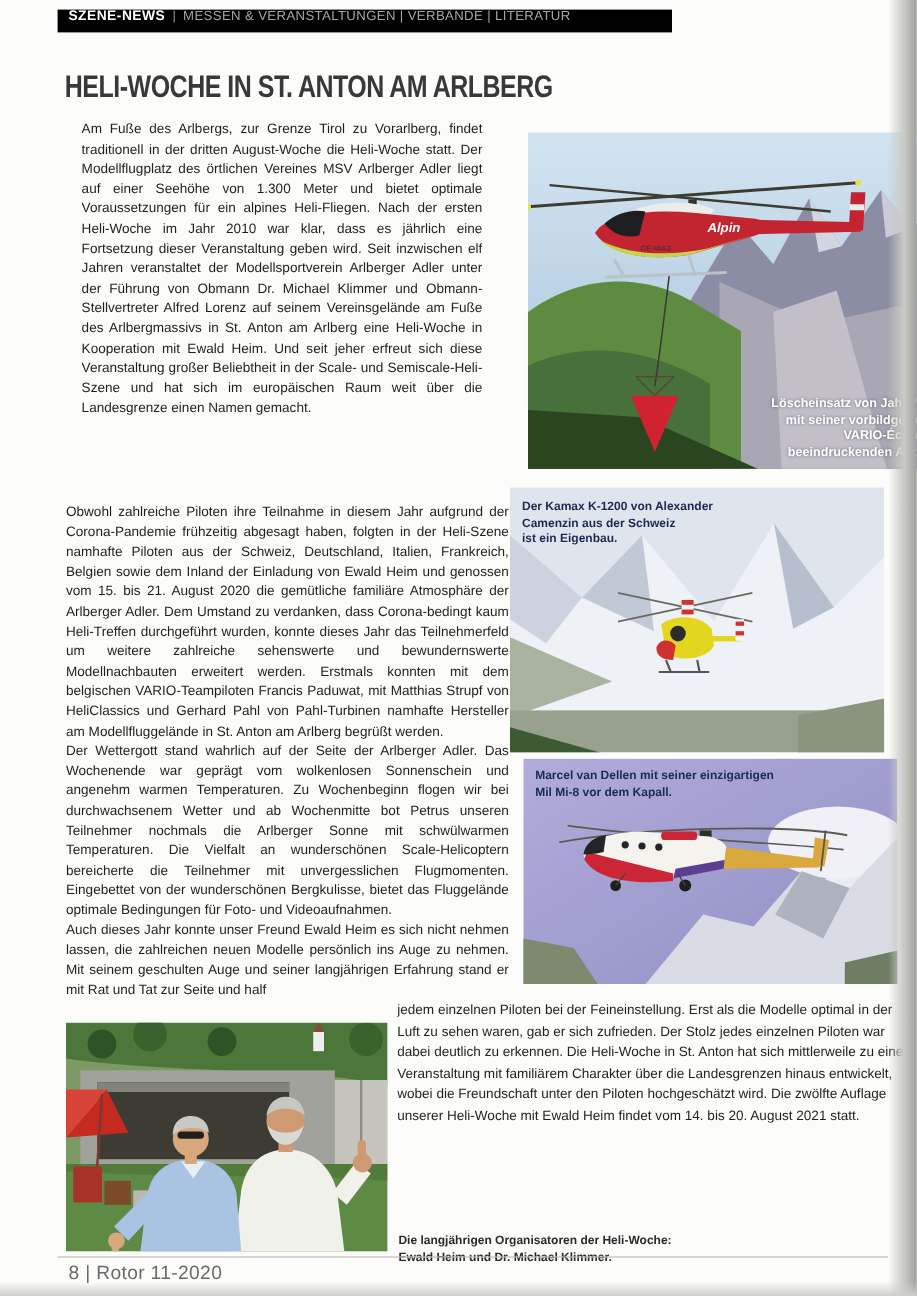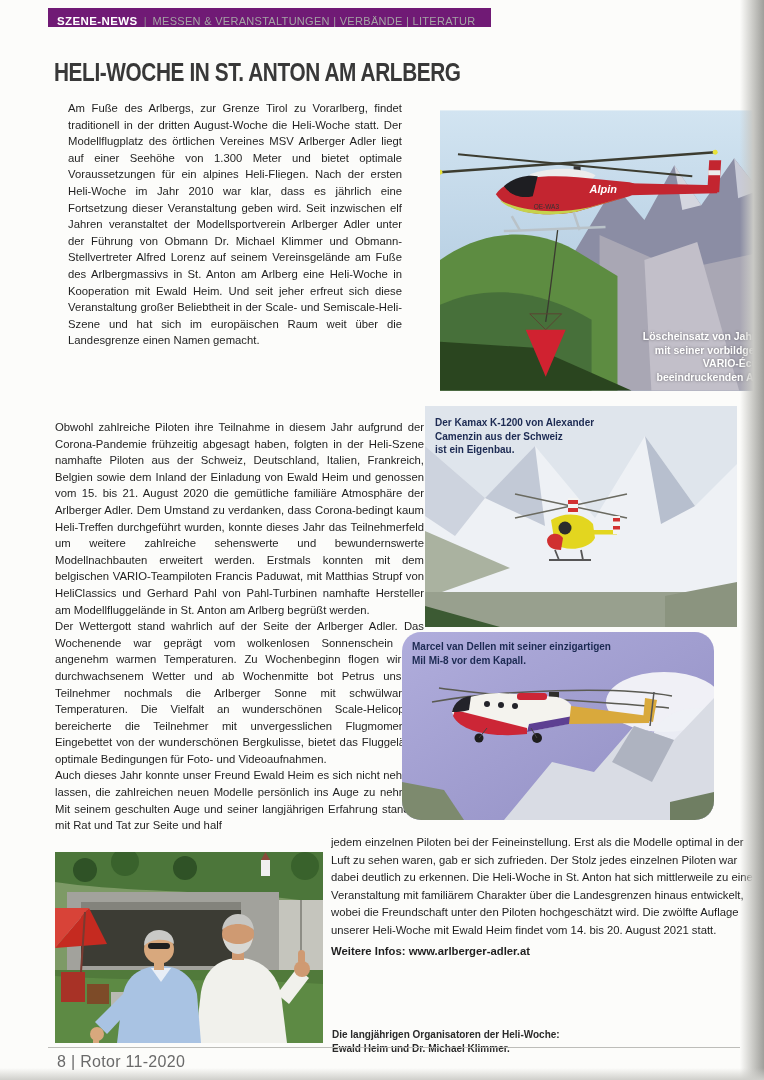--- a/index.html
+++ b/index.html
@@ -4,41 +4,41 @@
 <style>
   html,body{margin:0;padding:0;background:#8a8a8a;}
   .page{position:relative;width:764px;height:1080px;background:#fcfcfa;overflow:hidden;
         font-family:"Liberation Sans", sans-serif;color:#1f1f1f;}
   
   .edge-right{position:absolute;top:0;right:0;width:24px;height:1080px;
       background:linear-gradient(to right,rgba(180,180,178,0) 0%, #c9c9c5 55%, #9f9f9b 100%);}
   .edge-bottom{position:absolute;left:0;bottom:0;width:764px;height:12px;
       background:linear-gradient(to bottom,rgba(200,200,196,0), #cfcfcb);}
   
-  .kicker{position:absolute;left:48px;top:8px;width:443px;height:19px;background:#701a75;
-      display:flex;align-items:flex-end;padding-left:9px;box-sizing:border-box;white-space:nowrap;}
+  .kicker{position:absolute;left:48px;top:8px;width:512px;height:19px;background:#000000;
+      display:flex;align-items:flex-start;padding-left:9px;box-sizing:border-box;white-space:nowrap;}
   .kicker .brand{color:#ffffff;font-weight:bold;font-size:11.5px;letter-spacing:.4px;}
   .kicker .sep{color:#8f8f8f;font-size:11px;margin:0 6px;}
   .kicker .nav{color:#a5a5a5;font-size:11px;letter-spacing:.3px;}
   
   .title{position:absolute;left:54px;top:57px;font-size:26px;font-weight:bold;color:#383838;
       letter-spacing:-0.5px;transform:scaleX(0.8);transform-origin:left top;white-space:nowrap;}
   
   .bodytext p{margin:0;font-size:11.3px;line-height:16.6px;text-align:justify;hyphens:auto;}
   .col-narrow{position:absolute;left:68px;top:100px;width:334px;height:320px;overflow:hidden;}
   .col-wide{position:absolute;left:55px;top:419px;width:369px;height:432px;overflow:hidden;}
   .right-flow{position:absolute;left:331px;top:834px;width:433px;height:150px;overflow:hidden;}
   .right-flow p{margin:0;font-size:11.3px;line-height:17.6px;text-align:left;}
   .right-flow .info{font-weight:bold;margin-top:3px;}
   
   .photo{position:absolute;overflow:hidden;}
   .photo svg{display:block;}
   .ph1{left:396px;top:110px;width:392px;height:281px;padding-left:44px;}
   .ph2{left:425px;top:406px;width:312px;height:228px;}
-  .ph3{left:402px;top:632px;width:312px;height:188px;border-radius:19px;}
+  .ph3{left:436px;top:632px;width:312px;height:188px;}
   .ph4{left:55px;top:852px;width:268px;height:191px;}
   .cap{position:absolute;font-weight:bold;font-size:10px;line-height:13.5px;white-space:pre-line;}
   .cap-white{right:8px;bottom:7px;color:#ffffff;text-align:right;font-size:10.5px;
       text-shadow:0 0 3px rgba(0,0,0,.45);}
   .cap-navy{color:#1c2a52;text-align:left;}
   .cap-ph2{left:10px;top:10px;}
   .cap-ph3{left:10px;top:8px;}
   .cap-organisers{position:absolute;left:332px;top:1028px;width:320px;font-weight:bold;
       font-size:10px;line-height:13.5px;color:#2a2a2a;white-space:pre-line;}
   
@@ -61,21 +61,20 @@
   <div class="bodytext col-narrow">
     <p lang="de">Am Fuße des Arlbergs, zur Grenze Tirol zu Vorarlberg, findet traditionell in der dritten August-Woche die Heli-Woche statt. Der Modellflugplatz des örtlichen Vereines MSV Arlberger Adler liegt auf einer Seehöhe von 1.300 Meter und bietet optimale Voraussetzungen für ein alpines Heli-Fliegen. Nach der ersten Heli-Woche im Jahr 2010 war klar, dass es jährlich eine Fortsetzung dieser Veranstaltung geben wird. Seit inzwischen elf Jahren veranstaltet der Modellsportverein Arlberger Adler unter der Führung von Obmann Dr. Michael Klimmer und Obmann-Stellvertreter Alfred Lorenz auf seinem Vereinsgelände am Fuße des Arlbergmassivs in St. Anton am Arlberg eine Heli-Woche in Kooperation mit Ewald Heim. Und seit jeher erfreut sich diese Veranstaltung großer Beliebtheit in der Scale- und Semiscale-Heli-Szene und hat sich im europäischen Raum weit über die Landesgrenze einen Namen gemacht.</p>
   </div>
   <div class="bodytext col-wide">
     <p lang="de">Obwohl zahlreiche Piloten ihre Teilnahme in diesem Jahr aufgrund der Corona-Pandemie frühzeitig abgesagt haben, folgten in der Heli-Szene namhafte Piloten aus der Schweiz, Deutschland, Italien, Frankreich, Belgien sowie dem Inland der Einladung von Ewald Heim und genossen vom 15. bis 21. August 2020 die gemütliche familiäre Atmosphäre der Arlberger Adler. Dem Umstand zu verdanken, dass Corona-bedingt kaum Heli-Treffen durchgeführt wurden, konnte dieses Jahr das Teilnehmerfeld um weitere zahlreiche sehenswerte und bewundernswerte Modellnachbauten erweitert werden. Erstmals konnten mit dem belgischen VARIO-Teampiloten Francis Paduwat, mit Matthias Strupf von HeliClassics und Gerhard Pahl von Pahl-Turbinen namhafte Hersteller am Modellfluggelände in St. Anton am Arlberg begrüßt werden.</p>
     <p lang="de">Der Wettergott stand wahrlich auf der Seite der Arlberger Adler. Das Wochenende war geprägt vom wolkenlosen Sonnenschein und angenehm warmen Temperaturen. Zu Wochenbeginn flogen wir bei durchwachsenem Wetter und ab Wochenmitte bot Petrus unseren Teilnehmer nochmals die Arlberger Sonne mit schwülwarmen Temperaturen. Die Vielfalt an wunderschönen Scale-Helicoptern bereicherte die Teilnehmer mit unvergesslichen Flugmomenten. Eingebettet von der wunderschönen Bergkulisse, bietet das Fluggelände optimale Bedingungen für Foto- und Videoaufnahmen.</p>
     <p lang="de">Auch dieses Jahr konnte unser Freund Ewald Heim es sich nicht nehmen lassen, die zahlreichen neuen Modelle persönlich ins Auge zu nehmen. Mit seinem geschulten Auge und seiner langjährigen Erfahrung stand er mit Rat und Tat zur Seite und half</p>
   </div>
   <div class="right-flow">
     <p lang="de">jedem einzelnen Piloten bei der Feineinstellung. Erst als die Modelle optimal in der Luft zu sehen waren, gab er sich zufrieden. Der Stolz jedes einzelnen Piloten war dabei deutlich zu erkennen. Die Heli-Woche in St. Anton hat sich mittlerweile zu einer Veranstaltung mit familiärem Charakter über die Landesgrenzen hinaus entwickelt, wobei die Freundschaft unter den Piloten hochgeschätzt wird. Die zwölfte Auflage unserer Heli-Woche mit Ewald Heim findet vom 14. bis 20. August 2021 statt.</p>
-    <p class="info">Weitere Infos: www.arlberger-adler.at</p>
   </div>
 
   <div class="photo ph1">
     <svg viewBox="0 0 342 281" width="341" height="281">
       <defs>
         <linearGradient id="sky1" x1="0" y1="0" x2="0" y2="1">
           <stop offset="0" stop-color="#d2e4f1"></stop>
             <stop offset="1" stop-color="#a6c2da"></stop>
         </linearGradient>
       </defs>

